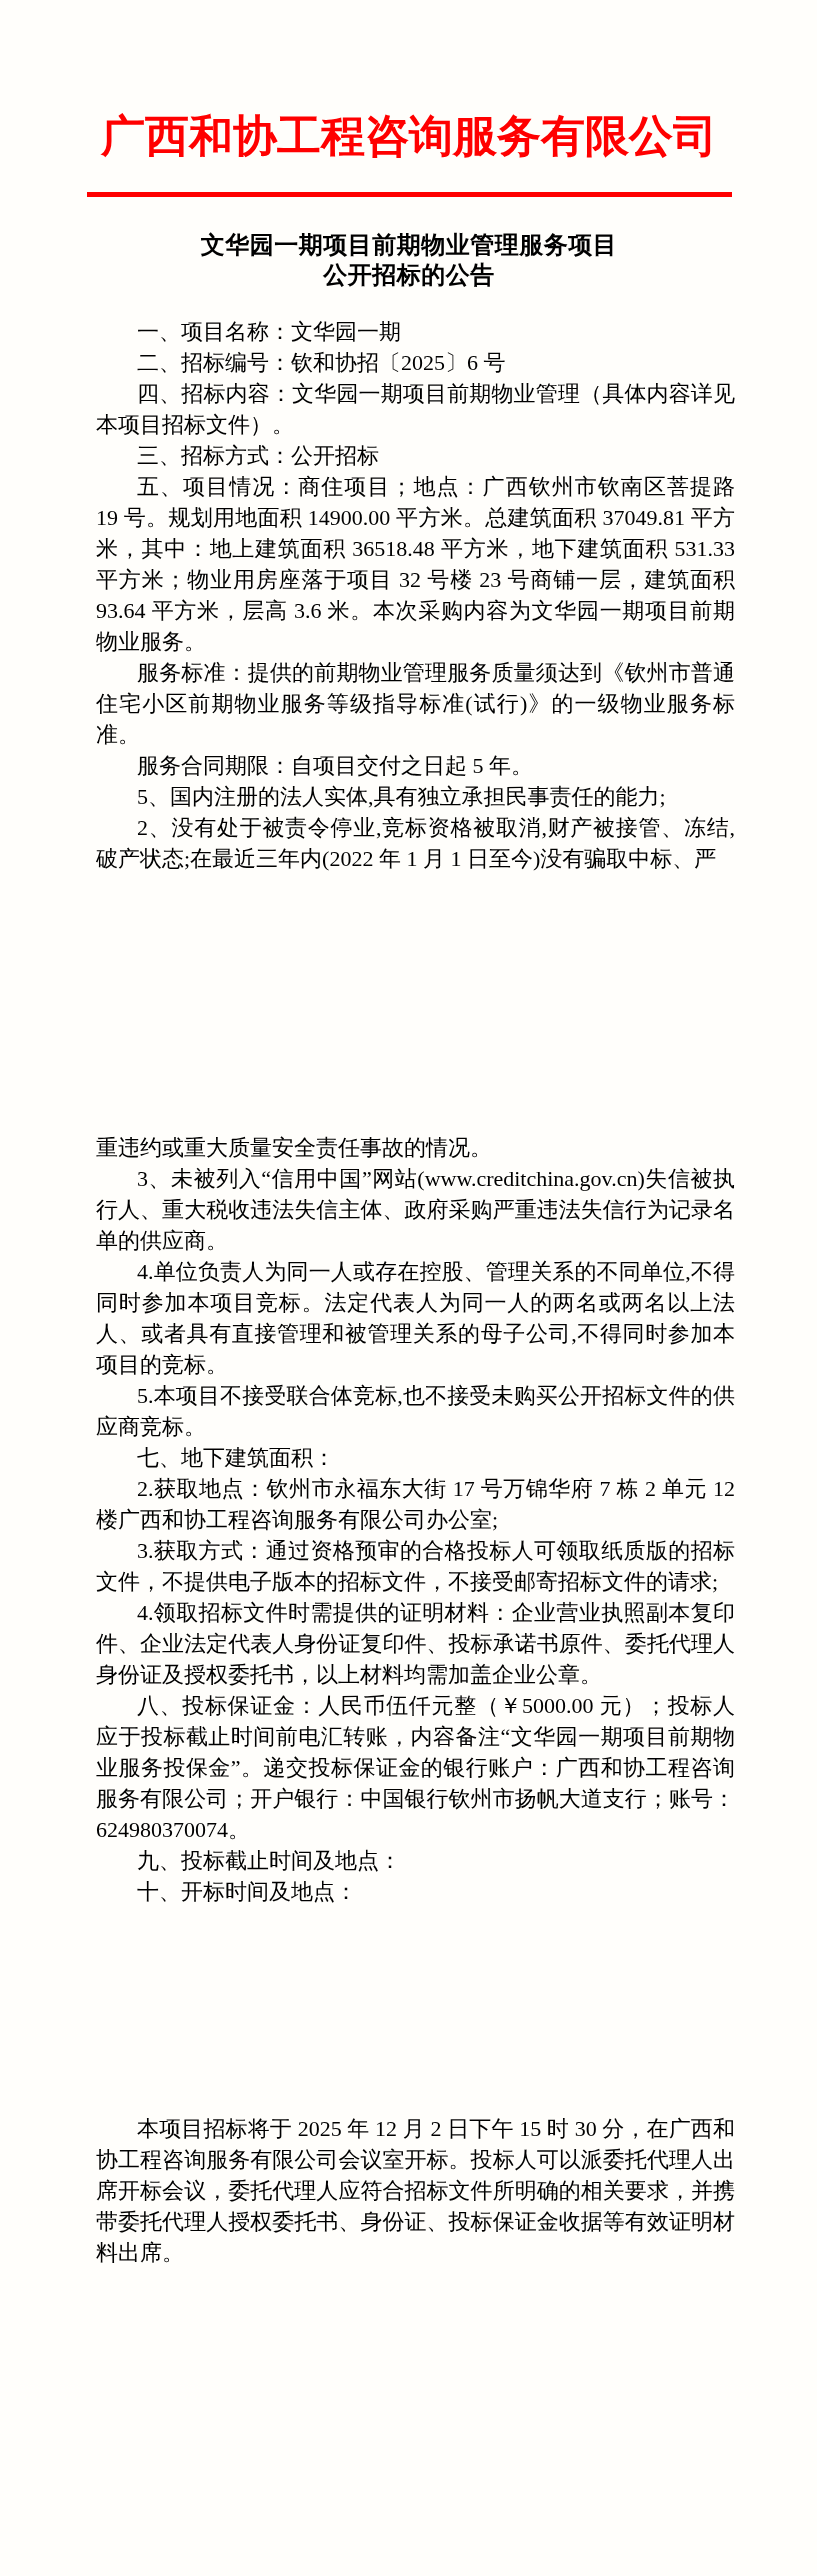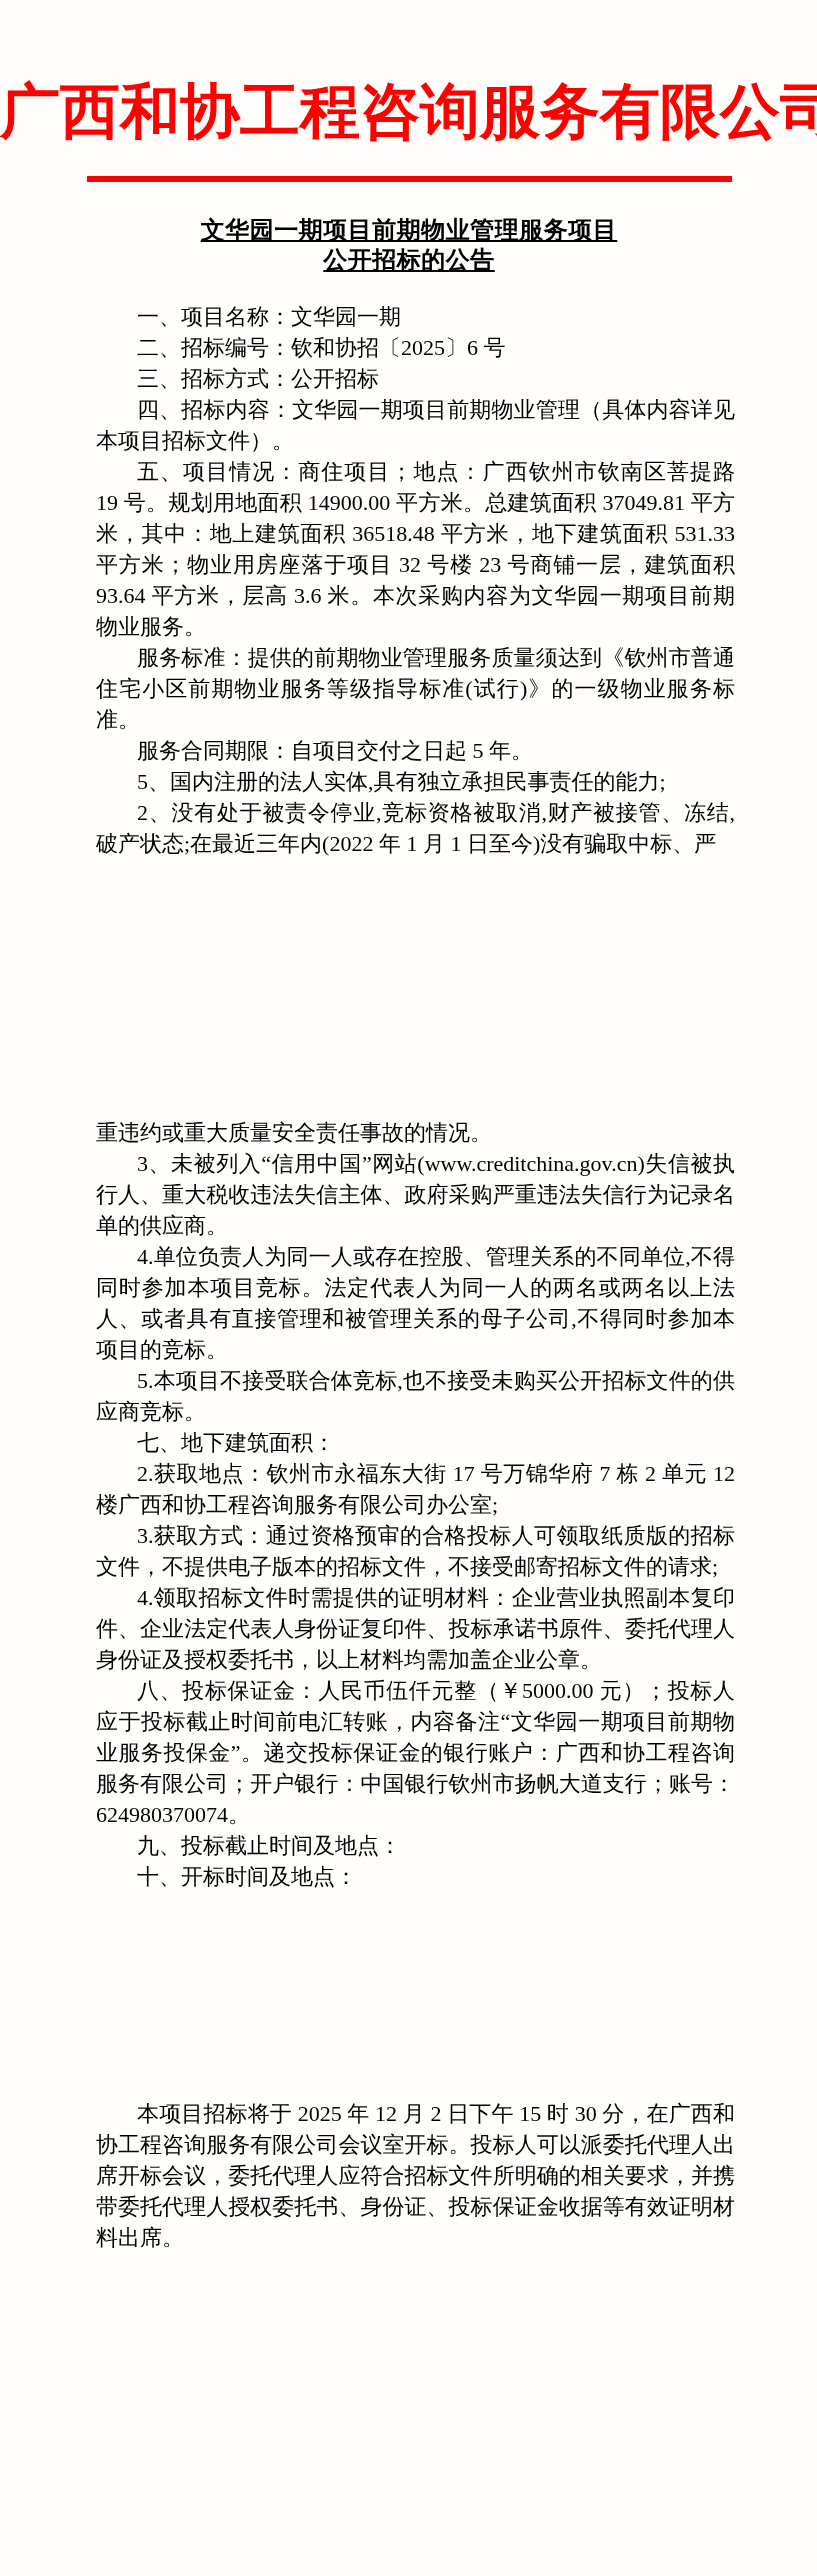--- a/index.html
+++ b/index.html
@@ -8,42 +8,41 @@
     position:relative;
     width:818px;
     height:3470px;
     background:#fffefb;
     font-family:"Liberation Serif","DejaVu Serif",serif;
     color:#000;
     overflow:hidden;
   }
   .company-header{
     margin:0;
-    padding-top:78px;
+    padding-top:112px;
     text-align:center;
     color:#ff0000;
-    font-size:60px;
+    font-size:44px;
     font-weight:bold;
     letter-spacing:0px;
     line-height:1.15;
     white-space:nowrap;
   }
   .red-rule{
     margin:29px 86px 0 87px;
     height:5.7px;
     background:#ff0000;
   }
   .doc-title{
     margin:33px 0 0 0;
     text-align:center;
     font-size:24px;
     font-weight:bold;
     line-height:30px;
     letter-spacing:0.5px;
-    text-decoration:underline;
   }
   .doc-body{
     margin-top:26px;
     padding:0 83px 0 96px;
     font-size:22px;
     line-height:31px;
     text-align:justify;
   }
   .doc-body p{margin:0;}
   .doc-body p.ind{text-indent:41px;}
@@ -64,22 +63,22 @@
   <div class="red-rule"></div>
 
   <h2 class="doc-title">
     <span>文华园一期项目前期物业管理服务项目</span><br>
     <span>公开招标的公告</span>
   </h2>
 
   <div class="doc-body">
       <p class="ind"><span>一、项目名称：文华园一期</span></p>
       <p class="ind"><span>二、招标编号：钦和协招〔2025〕6 号</span></p>
+      <p class="ind"><span>四、招标内容：文华园一期项目前期物业管理（具体内容详见本项目招标文件）。</span></p>
       <p class="ind"><span>三、招标方式：公开招标</span></p>
-      <p class="ind"><span>四、招标内容：文华园一期项目前期物业管理（具体内容详见本项目招标文件）。</span></p>
       <p class="ind"><span>五、项目情况：商住项目；地点：广西钦州市钦南区菩提路 19 号。规划用地面积 </span><span class="u">14900.00</span><span> 平方米。总建筑面积 </span><span class="u">37049.81</span><span> 平方米，其中：地上建筑面积 36518.48 平方米，地下建筑面积 </span><span class="u">531.33</span><span> 平方米；物业用房座落于项目 </span><span class="u">32 号楼 23 号商铺一层</span><span>，建筑面积 </span><span class="u">93.64</span><span> 平方米，层高 </span><span class="u">3.6</span><span> 米。本次采购内容为文华园一期项目前期物业服务。</span></p>
       <p class="ind"><span>服务标准：提供的前期物业管理服务质量须达到《钦州市普通住宅小区前期物业服务等级指导标准(试行)》的一级物业服务标准。</span></p>
       <p class="ind"><span>服务合同期限：自项目交付之日起 </span><span class="u">5</span><span> 年。</span></p>
       <p class="ind"><span>5、国内注册的法人实体,具有独立承担民事责任的能力;</span></p>
       <p class="ind"><span>2、没有处于被责令停业,竞标资格被取消,财产被接管、冻结,破产状态;在最近三年内(2022 年 1 月 1 日至今)没有骗取中标、严</span></p>
       <p class="pb1"><span>重违约或重大质量安全责任事故的情况。</span></p>
       <p class="ind"><span>3、未被列入“信用中国”网站(www.creditchina.gov.cn)失信被执行人、重大税收违法失信主体、政府采购严重违法失信行为记录名单的供应商。</span></p>
       <p class="ind"><span>4.单位负责人为同一人或存在控股、管理关系的不同单位,不得同时参加本项目竞标。法定代表人为同一人的两名或两名以上法人、或者具有直接管理和被管理关系的母子公司,不得同时参加本项目的竞标。</span></p>
       <p class="ind"><span>5.本项目不接受联合体竞标,也不接受未购买公开招标文件的供应商竞标。</span></p>
       <p class="ind"><span>七、地下建筑面积：</span></p>

